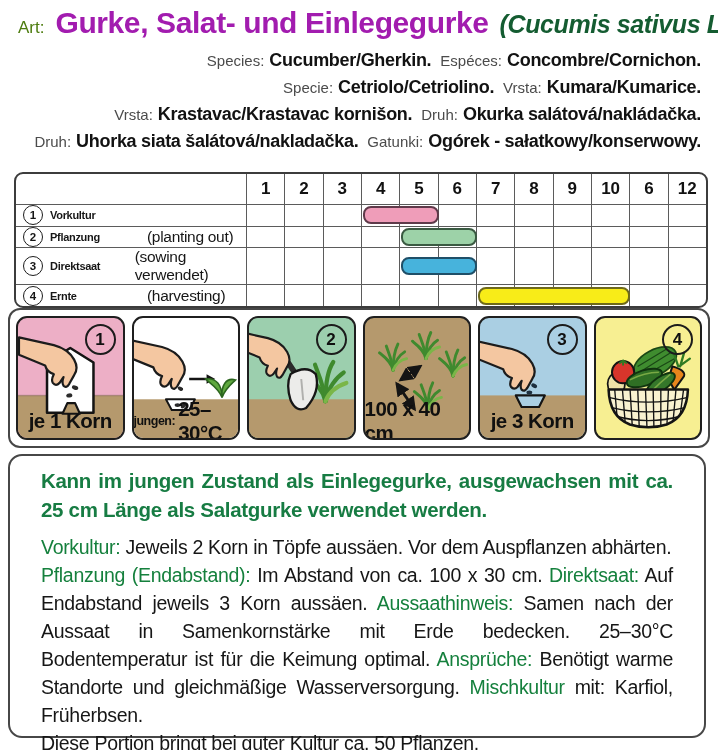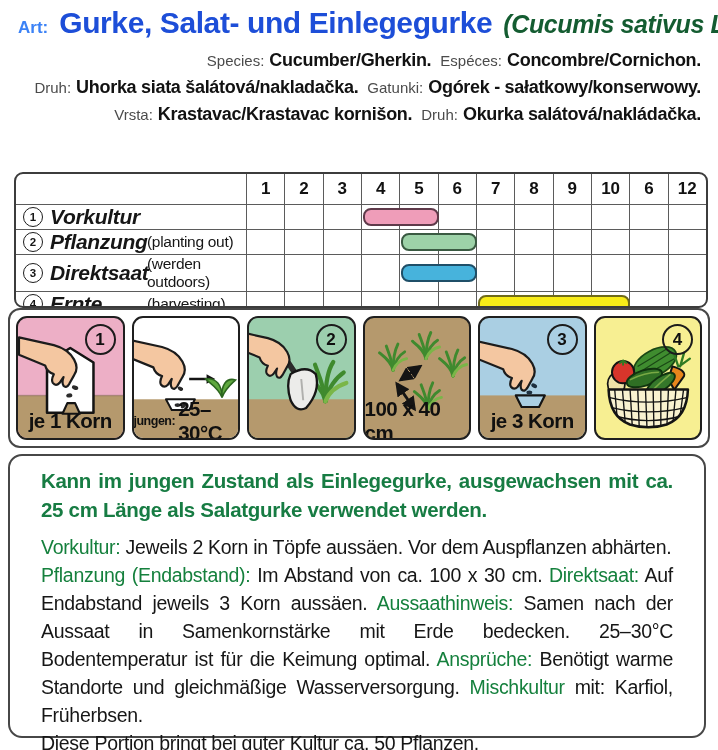--- a/index.html
+++ b/index.html
@@ -2,39 +2,39 @@
 <html><head>
 <meta charset="utf-8">
 <style>
   html,body{margin:0;padding:0;background:#fff;}
   .page{position:relative;width:718px;height:750px;background:#fff;overflow:hidden;
         font-family:"Liberation Sans",sans-serif;color:#161616;}
 
   
   .hdr{position:absolute;left:18px;top:6px;right:8px;}
   .title-line{display:flex;align-items:baseline;gap:11px;white-space:nowrap;margin-bottom:7px;}
-  .art{font-size:17px;color:#3b82f6;font-weight:bold;}
-  .title{font-size:30px;font-weight:700;color:#1d4ed8;letter-spacing:-0.4px;}
+  .art{font-size:17px;color:#4d7c0f;}
+  .title{font-size:30px;font-weight:700;color:#a21caf;letter-spacing:-0.4px;}
   .latin{font-size:25px;font-style:italic;font-weight:600;color:#145c31;letter-spacing:-0.4px;}
   .sp-line{line-height:26px;white-space:nowrap;text-align:right;}
   .lbl{font-size:15px;color:#4b4b4b;margin-right:5px;}
   .val{font-size:18px;font-weight:700;color:#121212;margin-right:9px;letter-spacing:-0.3px;}
 
   
   .cal{position:absolute;left:14px;top:172px;width:690px;height:132px;background:#fff;
        border:2.2px solid #3c3c3c;border-radius:9px;overflow:hidden;display:flex;flex-direction:column;}
   .cal-head{display:flex;height:30px;flex:none;}
   .cal-row{display:flex;flex:1;border-top:1.4px solid #5b5b5b;}
   .cal-label{width:230px;flex:none;display:flex;align-items:center;gap:7px;padding-left:7px;box-sizing:border-box;}
   .cal-months{flex:1;display:flex;position:relative;}
   .cal-m{flex:1;border-left:1.2px solid #5b5b5b;}
   .cal-mh{display:flex;align-items:center;justify-content:center;font-weight:700;font-size:17px;color:#111;}
   .circ{width:18px;height:18px;flex:none;border:1.7px solid #1d1d1d;border-radius:50%;
         display:inline-flex;align-items:center;justify-content:center;font-size:11.5px;font-weight:700;}
-  .nm{font-weight:700;font-size:21px;width:90px;letter-spacing:-0.3px;font-style:italic;}
+  .nm{font-weight:700;font-size:11px;width:90px;letter-spacing:-0.3px;}
   .en{font-size:15.5px;letter-spacing:-0.3px;}
   .bar{position:absolute;top:50%;transform:translateY(-50%);height:14px;border-radius:8px;border:2px solid;}
 
   
   .strip{position:absolute;left:8px;top:308px;width:702px;height:140px;box-sizing:border-box;
          border:2px solid #474747;border-radius:12px;background:#fff;
          display:flex;gap:7px;padding:6px;}
   .panel{position:relative;flex:1;border:2.6px solid #1f1f1f;border-radius:11px;overflow:hidden;}
   .panel svg{position:absolute;inset:0;width:100%;height:100%;}
   .badge{position:absolute;top:6px;right:7px;width:27px;height:27px;border:2.3px solid #1c1c1c;
@@ -59,22 +59,23 @@
 <div class="page">
 
   <header class="hdr">
     <div class="title-line">
       <span class="art">Art:</span>
       <span class="title">Gurke, Salat- und Einlegegurke</span>
       <span class="latin">(Cucumis sativus L.)</span>
     </div>
     <div id="species-lines">
         <div class="sp-line"><span class="lbl">Species:</span><span class="val">Cucumber/Gherkin.</span><span class="lbl">Espéces:</span><span class="val">Concombre/Cornichon.</span></div>
+        <div class="sp-line"><span class="lbl">Specie:</span><span class="val">Cetriolo/Cetriolino.</span><span class="lbl">Vrsta:</span><span class="val">Kumara/Kumarice.</span></div>
+        <div class="sp-line"><span class="lbl">Vrsta:</span><span class="val">Krastavac/Krastavac kornišon.</span><span class="lbl">Druh:</span><span class="val">Okurka salátová/nakládačka.</span></div>
         <div class="sp-line"><span class="lbl">Druh:</span><span class="val">Uhorka siata šalátová/nakladačka.</span><span class="lbl">Gatunki:</span><span class="val">Ogórek - sałatkowy/konserwowy.</span></div>
-        <div class="sp-line"><span class="lbl">Vrsta:</span><span class="val">Krastavac/Krastavac kornišon.</span><span class="lbl">Druh:</span><span class="val">Okurka salátová/nakládačka.</span></div>
       </div>
   </header>
 
   <section class="cal">
     <div class="cal-head">
       <div class="cal-label"></div>
       <div class="cal-months" id="cal-months-head">
           <div class="cal-m cal-mh">1</div>
           <div class="cal-m cal-mh">2</div>
           <div class="cal-m cal-mh">3</div>
@@ -130,21 +131,21 @@
             <div class="cal-m"></div>
             <div class="cal-m"></div>
             <div class="cal-m"></div>
             <div class="bar" style="left: calc(33.3333% + 2px); width: calc(16.6667% - 5px); background: rgb(157, 210, 168); border-color: rgb(58, 90, 66);"></div>
           </div>
   </div>
         <div class="cal-row">
     <div class="cal-label">
       <span class="circ">3</span>
       <span class="nm">Direktsaat</span>
-      <span class="en">(werden outdoors)</span>
+      <span class="en">(sowing verwendet)</span>
     </div>
     <div class="cal-months">
             <div class="cal-m"></div>
             <div class="cal-m"></div>
             <div class="cal-m"></div>
             <div class="cal-m"></div>
             <div class="cal-m"></div>
             <div class="cal-m"></div>
             <div class="cal-m"></div>
             <div class="cal-m"></div>

